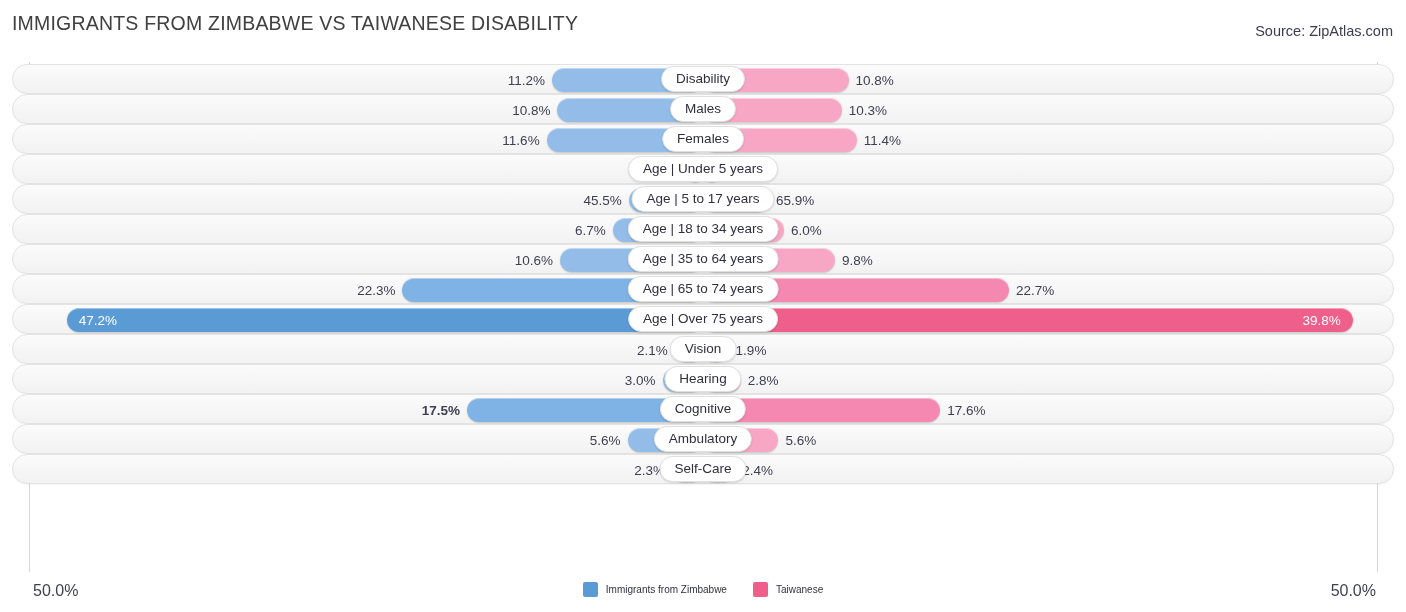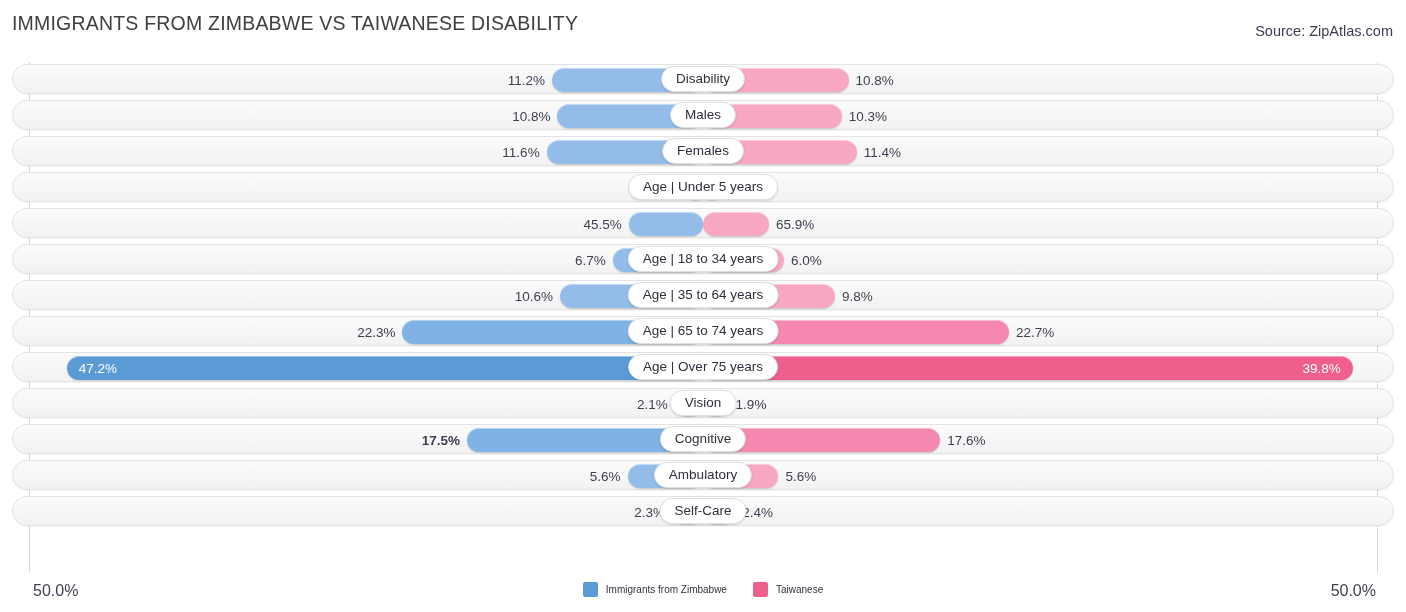--- a/index.html
+++ b/index.html
@@ -33,21 +33,20 @@
     background: #d6d6d6;
   }
   .gridline.left  { left: 29px; }
   .gridline.right { left: 1377px; }
 
   .rows { position: absolute; left: 12px; top: 8px; width: 1382px; }
 
   .row {
     position: relative;
     height: 30px;
-    margin-bottom: 6px;
     border: 1px solid #e3e3e3;
     border-radius: 15px;
     background: linear-gradient(to bottom, #fbfbfb 0%, #f6f6f6 55%, #f2f2f2 100%);
     box-shadow: 0 1px 1px rgba(0,0,0,0.045);
   }
 
   
   .bar {
     position: absolute;
     top: 3px;
@@ -167,20 +166,21 @@
         </div>
         <div class="row">
           <div class="bar left" style="width: 74.14px;">
             <div class="fill" style="background: rgb(147, 189, 232);"></div>
             <span class="val outL">45.5%</span>
           </div>
           <div class="bar right" style="width: 66.052px;">
             <div class="fill" style="background: rgb(247, 167, 196);"></div>
             <span class="val outR">65.9%</span>
           </div>
+          <div class="cat">Age | 5 to 17 years</div>
         </div>
         <div class="row">
           <div class="bar left" style="width: 90.316px;">
             <div class="fill" style="background: rgb(147, 189, 232);"></div>
             <span class="val outL">6.7%</span>
           </div>
           <div class="bar right" style="width: 80.88px;">
             <div class="fill" style="background: rgb(247, 167, 196);"></div>
             <span class="val outR">6.0%</span>
           </div>
@@ -222,20 +222,31 @@
         <div class="row">
           <div class="bar left" style="width: 28.308px;">
             <div class="fill" style="background: rgb(147, 189, 232);"></div>
             <span class="val outL">2.1%</span>
           </div>
           <div class="bar right" style="width: 25.612px;">
             <div class="fill" style="background: rgb(247, 167, 196);"></div>
             <span class="val outR">1.9%</span>
           </div>
           <div class="cat">Vision</div>
+        </div>
+        <div class="row">
+          <div class="bar left" style="width: 40.44px;">
+            <div class="fill" style="background: rgb(147, 189, 232);"></div>
+            <span class="val outL">3.0%</span>
+          </div>
+          <div class="bar right" style="width: 37.744px;">
+            <div class="fill" style="background: rgb(247, 167, 196);"></div>
+            <span class="val outR">2.8%</span>
+          </div>
+          <div class="cat">Hearing</div>
         </div>
         <div class="row">
           <div class="bar left" style="width: 235.9px; font-weight: bold;">
             <div class="fill" style="background: rgb(127, 178, 229);"></div>
             <span class="val outL">17.5%</span>
           </div>
           <div class="bar right" style="width: 237.248px;">
             <div class="fill" style="background: rgb(245, 136, 176);"></div>
             <span class="val outR">17.6%</span>
           </div>

